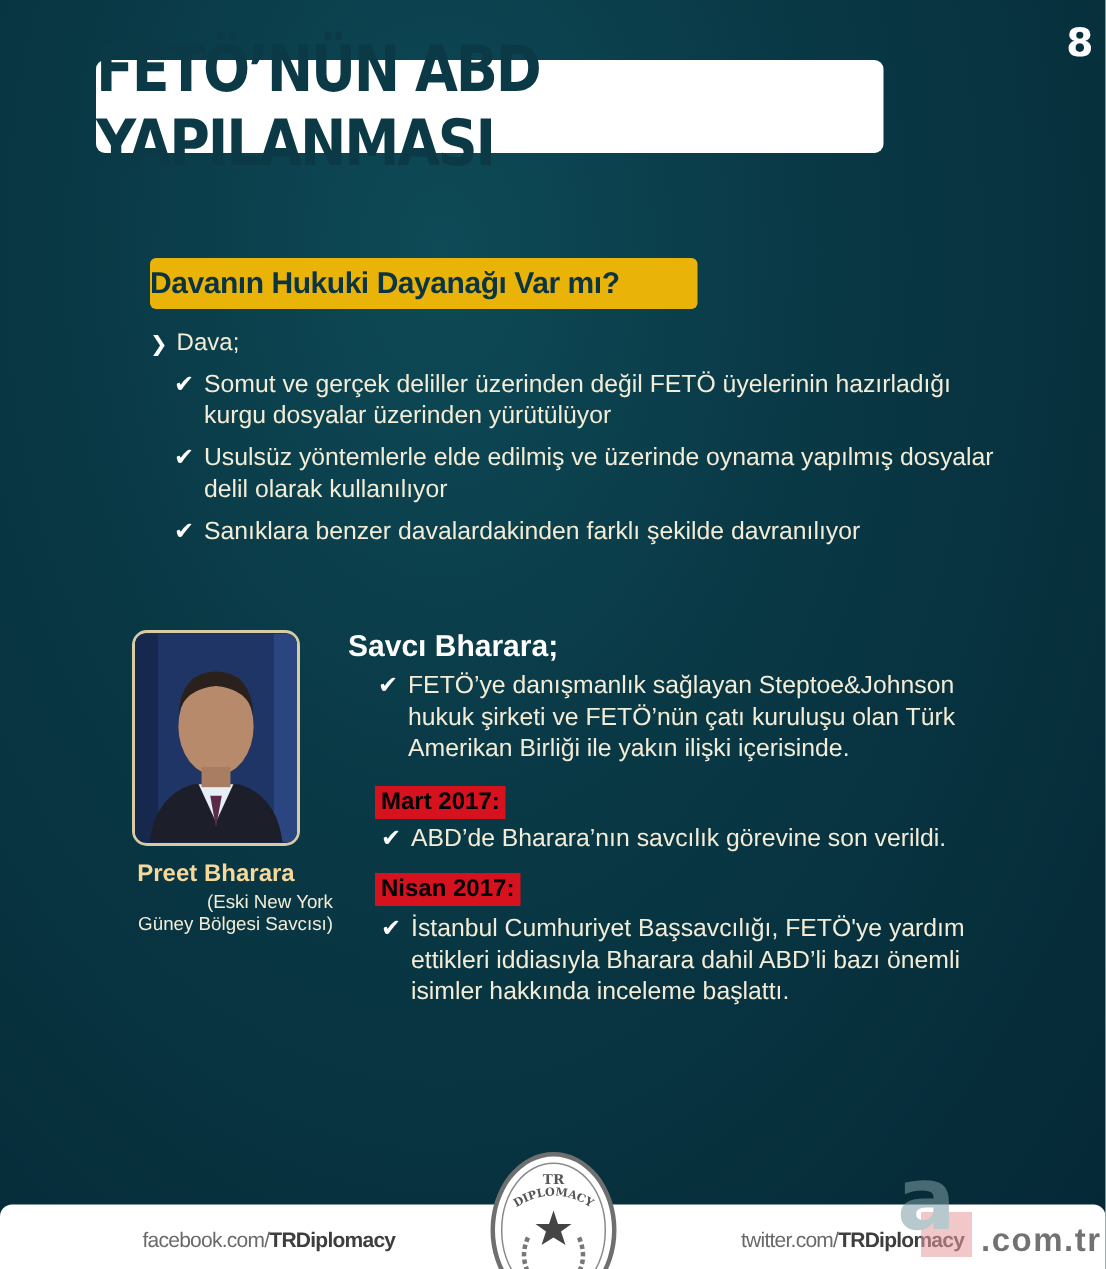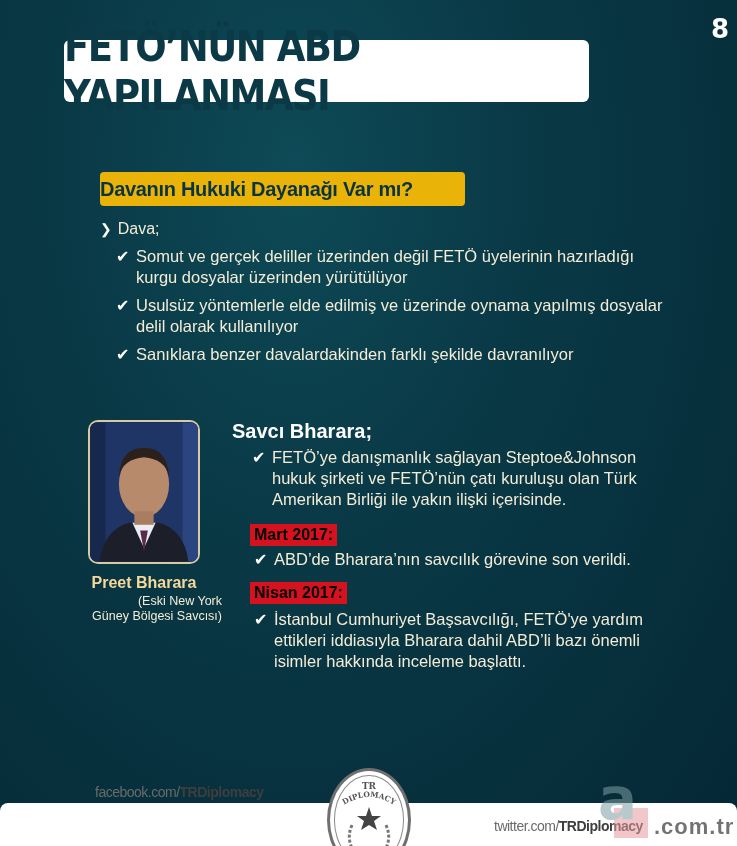--- a/index.html
+++ b/index.html
@@ -65,21 +65,21 @@
   .date-tag {
     position: absolute; left: 250px; height: 22px; padding: 0 4px;
     background: #d7121f; color: #000000; font-weight: bold; font-size: 16px;
     display: flex; align-items: center;
   }
   .date-item { position: absolute; left: 254px; width: 420px; display: flex; font-size: 16.5px; line-height: 21px; color: #f3ecd6; }
   .footer {
     position: absolute; left: 0; top: 803px; width: 737px; height: 43px;
     background: #ffffff; border-radius: 8px 8px 0 0;
   }
-  .fb-link { position: absolute; left: 95px; top: 784px; font-size: 14px; color: #6a6a6a; letter-spacing: -0.5px; }
+  .fb-link { position: absolute; left: 95px; top: 818px; font-size: 14px; color: #6a6a6a; letter-spacing: -0.5px; }
   .tw-link { position: absolute; left: 494px; top: 818px; font-size: 14px; color: #6a6a6a; letter-spacing: -0.5px; }
   .handle { font-weight: bold; color: #3e3e3e; }
   .emblem {
     position: absolute; left: 327px; top: 768px; width: 84px; height: 104px;
     background: #ffffff; border-radius: 42px / 52px; border: 3px solid #6f6f6f;
   }
   .emblem-inner {
     position: absolute; left: 4px; top: 4px; right: 4px; bottom: 4px;
     border-radius: 38px / 48px; border: 1.5px solid #8a8a8a;
   }

